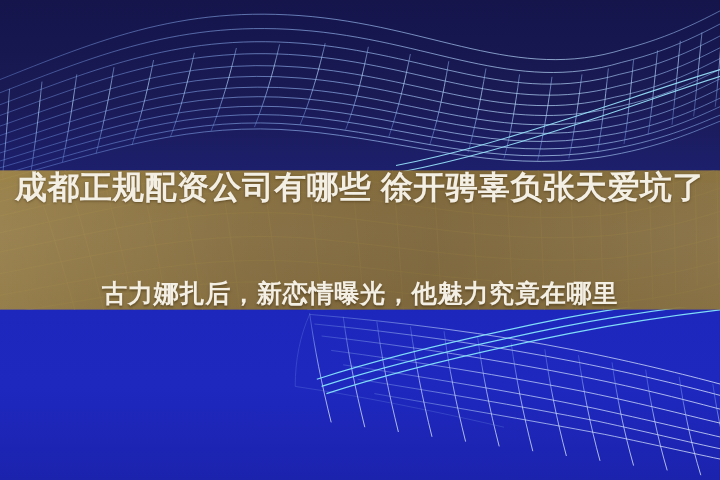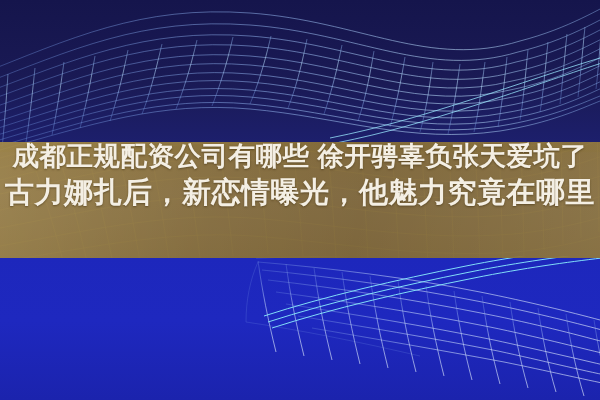--- a/index.html
+++ b/index.html
@@ -78,35 +78,35 @@
 
   
   .headline {
     position: absolute;
     left: 0;
     top: 142px;
     width: 100%;
     height: 116px;
     display: flex;
     flex-direction: column;
-    justify-content: flex-start;
+    justify-content: space-between;
     align-items: center;
     gap: 6px;
   }
   .headline .line {
     color: #f4efe4;
     font-size: 27px;
     font-weight: bold;
     line-height: 1.08;
     letter-spacing: 0.5px;
     white-space: nowrap;
     text-shadow: 0 1px 2px rgba(60,44,14,0.55);
   }
   .headline .line-1 { font-size: 26.5px; }
-  .headline .line-2 { font-size: 29px; }
+  .headline .line-2 { font-size: 21px; }
 </style>
 </head>
 <body>
 
 <div id="banner">
 
   <div class="bg-base"></div>
   <div class="sky"></div>
   <div class="sea"></div>
 

